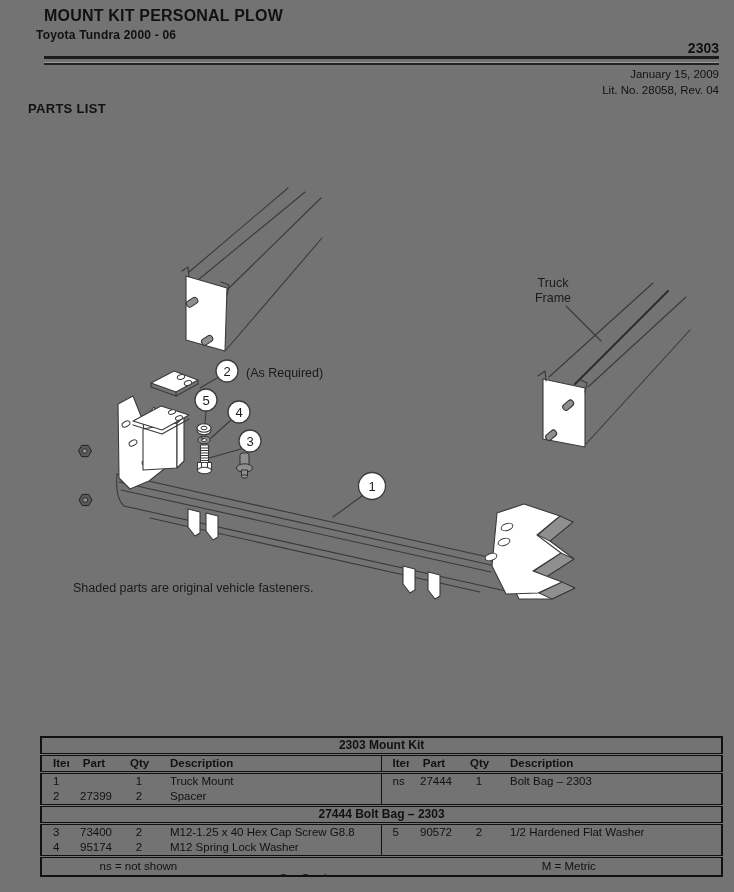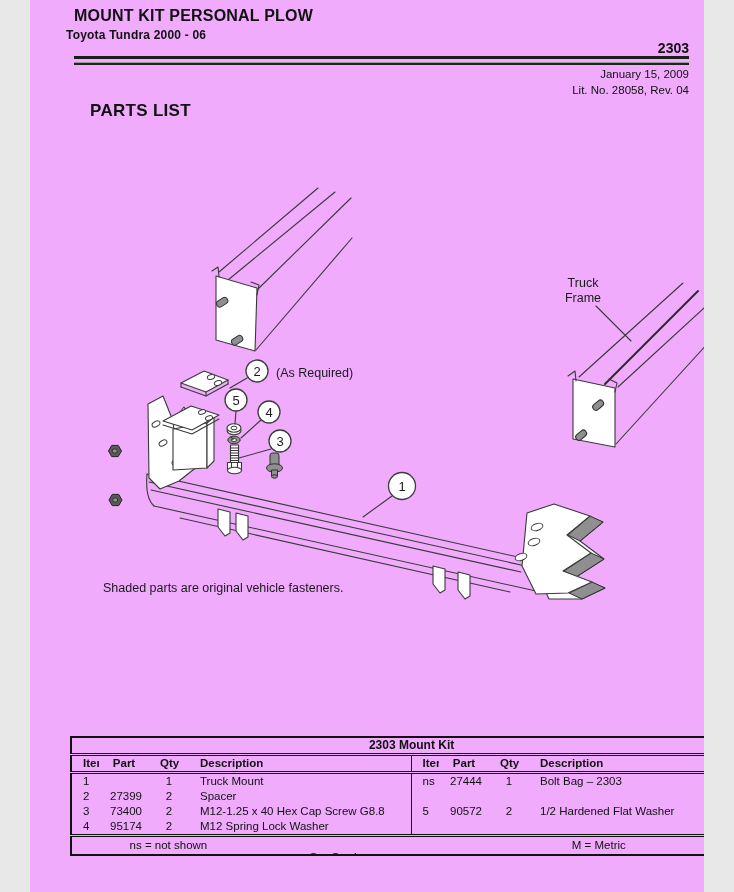--- a/index.html
+++ b/index.html
@@ -1,27 +1,27 @@
 <!DOCTYPE html>
 <html><head>
 <meta charset="utf-8">
 <style>
   html,body{margin:0;padding:0;background:#e8e8e8;}
-  .page{position:relative;width:674px;height:892px;background:#f0abfc;margin:0 auto;
+  .page{position:relative;width:734px;height:892px;background:#737373;margin:0 auto;
         font-family:"Liberation Sans","DejaVu Sans",sans-serif;color:#111;overflow:hidden;}
   
   .hdr-title1{position:absolute;left:44px;top:7px;font-size:16px;font-weight:bold;letter-spacing:.2px;}
   .hdr-title2{position:absolute;left:36px;top:28px;font-size:12px;font-weight:bold;letter-spacing:.2px;}
   .hdr-docnum{position:absolute;right:15px;top:40px;font-size:14px;font-weight:bold;}
   .rule1{position:absolute;left:44px;right:15px;top:56px;height:3px;background:#1c1c1c;}
   .rule2{position:absolute;left:44px;right:15px;top:62px;height:3px;
          background:linear-gradient(#9a9a9a 45%,#222 45%);}
   .hdr-date{position:absolute;right:15px;top:68px;font-size:11.5px;text-align:right;margin-left:34px;}
   .hdr-lit{position:absolute;right:15px;top:84px;font-size:11.5px;text-align:right;}
-  .parts-list{position:absolute;left:60px;top:101px;font-size:17px;font-weight:bold;letter-spacing:.3px;}
+  .parts-list{position:absolute;left:28px;top:101px;font-size:13px;font-weight:bold;letter-spacing:.3px;}
   
   svg.diagram{position:absolute;left:0;top:0;}
   svg.diagram text{font-family:"Liberation Sans","DejaVu Sans",sans-serif;fill:#1a1a1a;}
   .ln{fill:none;stroke:#3a3a3a;stroke-width:1.1;stroke-linecap:round;stroke-linejoin:round;}
   .lnthick{fill:none;stroke:#2c2c2c;stroke-width:2;stroke-linecap:round;}
   .wht{fill:#ffffff;stroke:#3a3a3a;stroke-width:1.1;stroke-linejoin:round;}
   .gry{fill:#8f8f8f;stroke:#2e2e2e;stroke-width:1;stroke-linejoin:round;}
   .dk{fill:#5a5a5a;stroke:#222;stroke-width:1;stroke-linejoin:round;}
   .hole{fill:#ffffff;stroke:#3a3a3a;stroke-width:1;}
   .callout{fill:#ffffff;stroke:#3c3c3c;stroke-width:1.3;}
@@ -236,20 +236,23 @@
     <tr>
       <td class="c">2</td>
       <td class="c">27399</td>
       <td class="c">2</td>
       <td class="l">Spacer</td>
       <td class="c vdiv"></td>
       <td class="c"></td>
       <td class="c"></td>
       <td class="l"></td>
     </tr>
+    <tr class="t-sect">
+      <td colspan="8">27444  Bolt Bag – 2303</td>
+    </tr>
     <tr>
       <td class="c">3</td>
       <td class="c">73400</td>
       <td class="c">2</td>
       <td class="l">M12-1.25 x 40 Hex Cap Screw G8.8</td>
       <td class="c vdiv">5</td>
       <td class="c">90572</td>
       <td class="c">2</td>
       <td class="l">1/2 Hardened Flat Washer</td>
     </tr>

